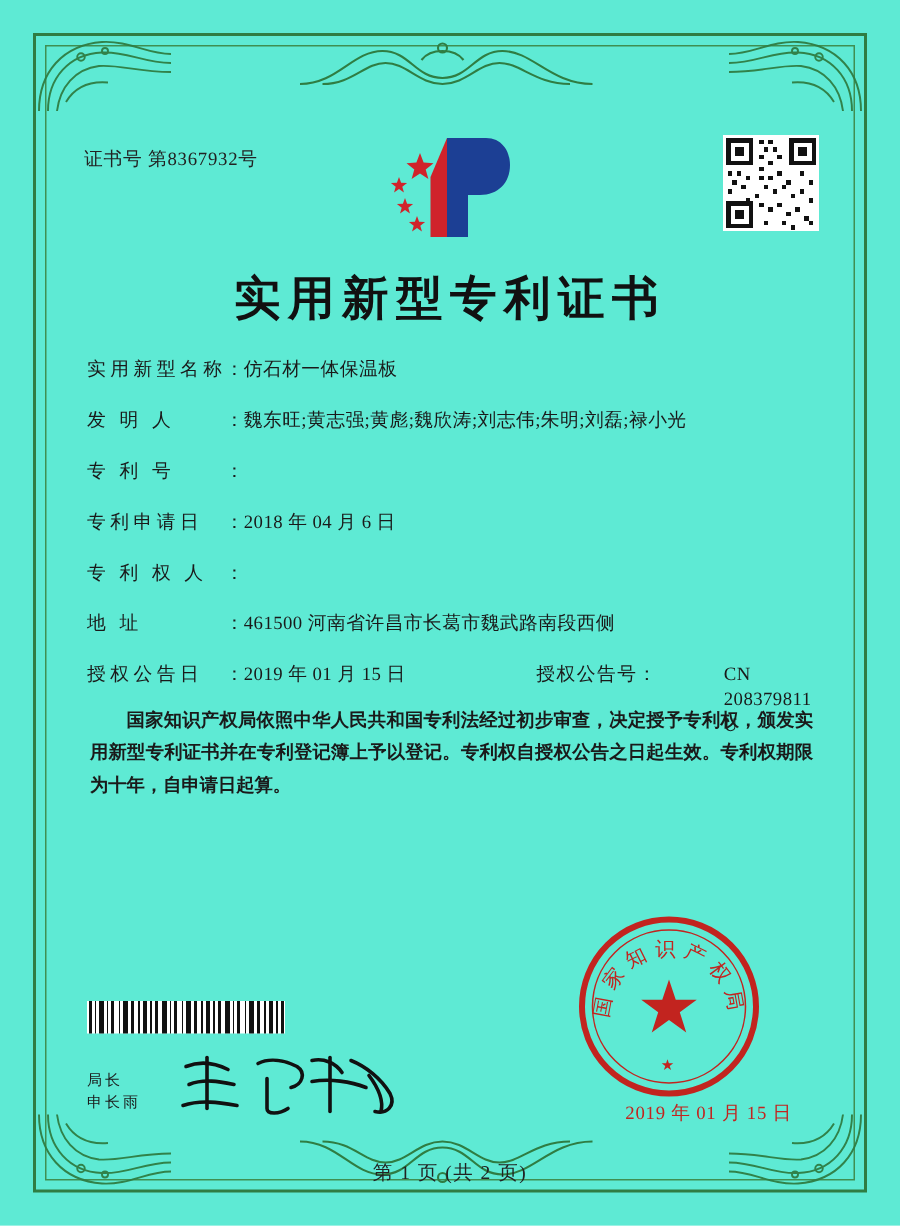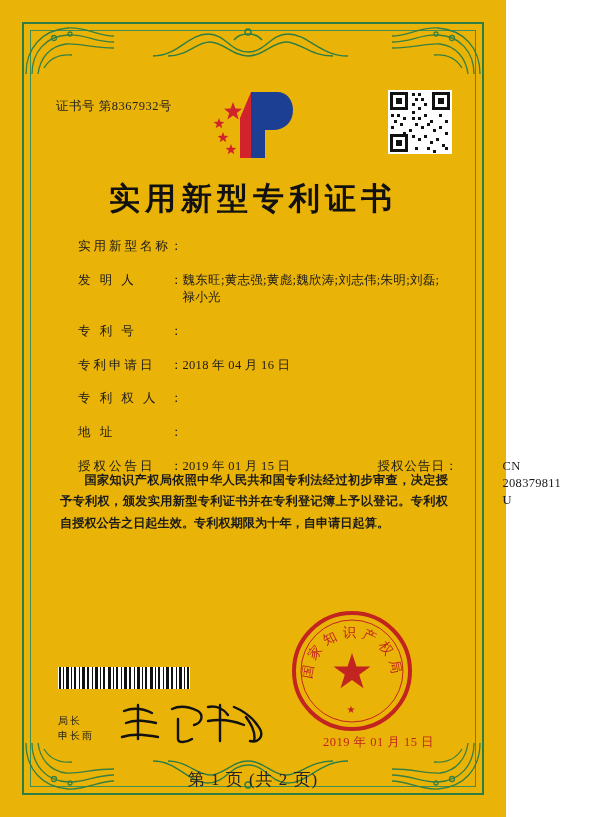--- a/index.html
+++ b/index.html
@@ -10,23 +10,23 @@
     width: 600px;
     height: 817px;
     background: #ffffff;
     font-family: "Liberation Serif", "DejaVu Serif", serif;
     color: #1a1a1a;
     overflow: hidden;
   }
 
   .page {
     position: relative;
-    width: 506px;
+    width: 600px;
     height: 817px;
-    background: #eab308;
+    background: #5eead4;
     box-sizing: border-box;
   }
 
   
   .border-outer {
     position: absolute;
     left: 22px;
     top: 22px;
     right: 22px;
     bottom: 22px;
@@ -139,21 +139,20 @@
   .field-row {
     display: flex;
     align-items: baseline;
     margin-bottom: 17px;
   }
   .field-label {
     width: 92px;
     flex: 0 0 92px;
     letter-spacing: 3px;
     white-space: nowrap;
-    margin-left: 20px;
   }
   .field-colon {
     flex: 0 0 10px;
     text-align: left;
   }
   .field-value {
     flex: 1 1 auto;
     letter-spacing: 0.3px;
   }
   .field-row.split .field-value {
@@ -232,21 +231,21 @@
     color: #c2241f;
     letter-spacing: 0.5px;
   }
 
   .page-footer {
     position: absolute;
     left: 0;
     right: 0;
     bottom: 26px;
     text-align: center;
-    font-size: 17px;
+    font-size: 13px;
     color: #222;
     letter-spacing: 1px;
   }
 </style>
 </head>
 <body>
 
 <div class="page">
 
   <div class="border-outer"></div>
@@ -386,54 +385,56 @@
       </svg>
     </div>
 
     <div class="title">实用新型专利证书</div>
 
     <div class="fields">
 
       <div class="field-row">
         <span class="field-label">实用新型名称</span>
         <span class="field-colon">：</span>
+        <span class="field-value">仿石材一体保温板</span>
       </div>
 
       <div class="field-row">
         <span class="field-label">发 明 人</span>
         <span class="field-colon">：</span>
         <span class="field-value">魏东旺;黄志强;黄彪;魏欣涛;刘志伟;朱明;刘磊;禄小光</span>
       </div>
 
       <div class="field-row">
         <span class="field-label">专 利 号</span>
         <span class="field-colon">：</span>
       </div>
 
       <div class="field-row">
         <span class="field-label">专利申请日</span>
         <span class="field-colon">：</span>
-        <span class="field-value">2018 年 04 月 16 日</span>
+        <span class="field-value">2018 年 04 月 6 日</span>
       </div>
 
       <div class="field-row">
         <span class="field-label">专 利 权 人</span>
         <span class="field-colon">：</span>
       </div>
 
       <div class="field-row">
         <span class="field-label">地 址</span>
         <span class="field-colon">：</span>
+        <span class="field-value">461500 河南省许昌市长葛市魏武路南段西侧</span>
       </div>
 
       <div class="field-row split">
         <span class="field-label">授权公告日</span>
         <span class="field-colon">：</span>
         <span class="field-value">2019 年 01 月 15 日</span>
-        <span class="field-label2">授权公告日：</span>
+        <span class="field-label2">授权公告号：</span>
         <span class="field-value2">CN 208379811 U</span>
       </div>
 
     </div>
 
     <div class="paragraphs">
       <p>国家知识产权局依照中华人民共和国专利法经过初步审查，决定授予专利权，颁发实用新型专利证书并在专利登记簿上予以登记。专利权自授权公告之日起生效。专利权期限为十年，自申请日起算。</p>
     </div>
 
     <div class="barcode">

